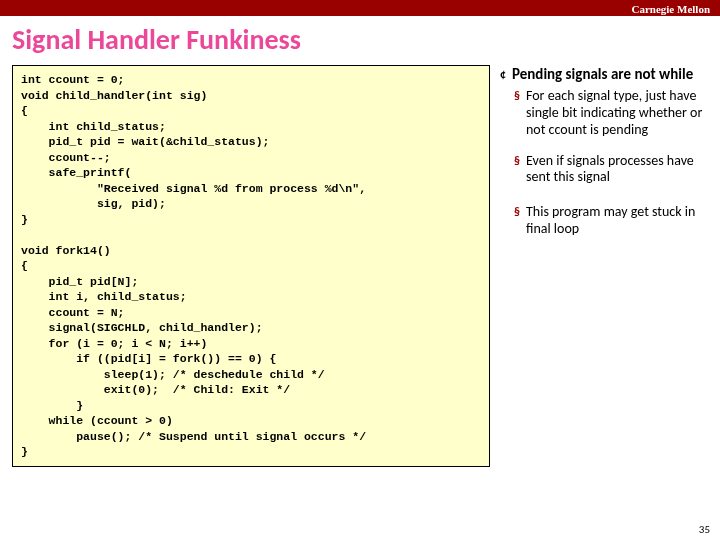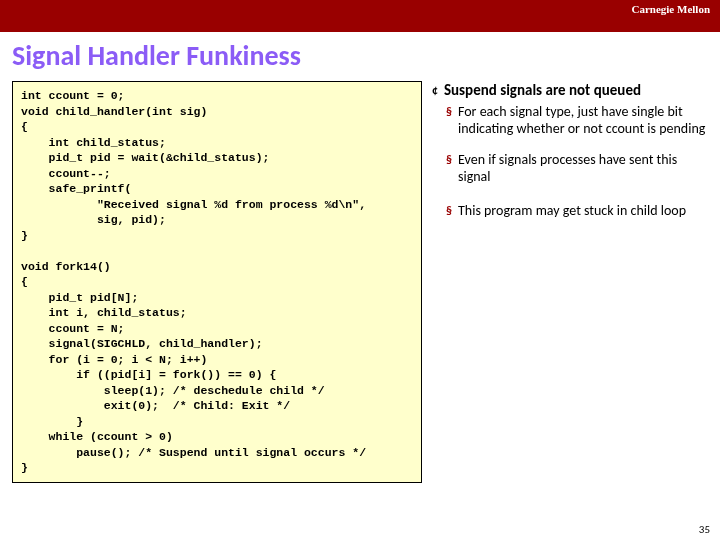--- a/index.html
+++ b/index.html
@@ -6,51 +6,51 @@
   body {
     width: 720px;
     height: 540px;
     background: #fff;
     font-family: Calibri, Arial, sans-serif;
     position: relative;
     overflow: hidden;
   }
   .redbar {
     background: #990000;
-    height: 32px;
+    height: 16px;
     width: 100%;
     color: #fff;
     font-weight: bold;
     font-size: 11px;
     text-align: right;
     padding-right: 10px;
     line-height: 18px;
     font-family: "Times New Roman", serif;
   }
   .title {
     font-size: 28px;
     font-weight: bold;
-    color: #8b5cf6;
+    color: #ec4899;
     padding: 6px 12px 8px 12px;
   }
   .content {
     display: flex;
     padding: 0 8px 0 12px;
     gap: 10px;
   }
   .codebox {
     background: #ffffcc;
     border: 1px solid #000;
     padding: 6px 8px;
     font-family: "Courier New", monospace;
     font-size: 11.5px;
     font-weight: bold;
     line-height: 1.35;
     white-space: pre;
-    width: 410px;
+    width: 478px;
     color: #000;
   }
   .bullets {
     flex: 1;
     font-size: 15px;
     padding-top: 0;
   }
   .lvl1 {
     display: flex;
     gap: 6px;
@@ -116,30 +116,30 @@
             sleep(1); /* deschedule child */
             exit(0);  /* Child: Exit */
         }
     while (ccount &gt; 0)
         pause(); /* Suspend until signal occurs */
 }</div>
 
   <div class="bullets">
     <div class="lvl1">
       <span class="sym">¢</span>
-      <span>Suspend signals are not queued</span>
+      <span>Pending signals are not while</span>
     </div>
     <div class="lvl2">
       <span class="sym">§</span>
       <span>For each signal type, just have single bit indicating whether or not ccount is pending</span>
     </div>
     <div class="lvl2" style="margin-top:6px;">
       <span class="sym">§</span>
       <span>Even if signals processes have sent this signal</span>
     </div>
     <div class="lvl2" style="margin-top:18px;">
       <span class="sym">§</span>
-      <span>This program may get stuck in child loop</span>
+      <span>This program may get stuck in final loop</span>
     </div>
   </div>
 </div>
 
 <div class="pagenum">35</div>
 
 </body></html>

